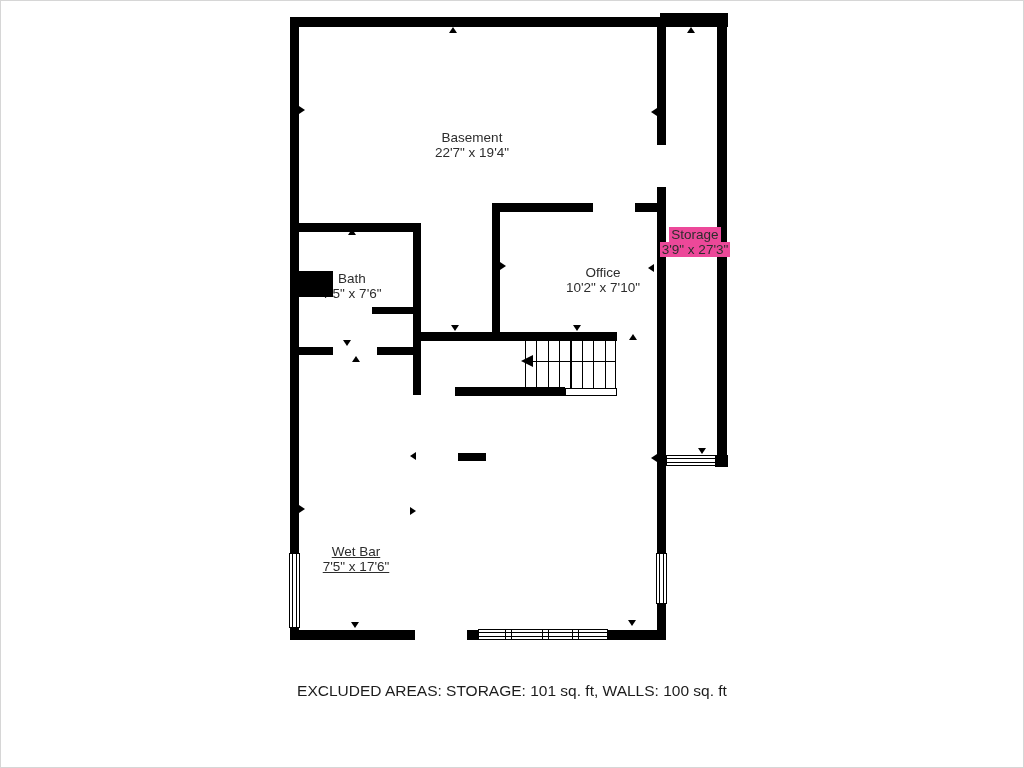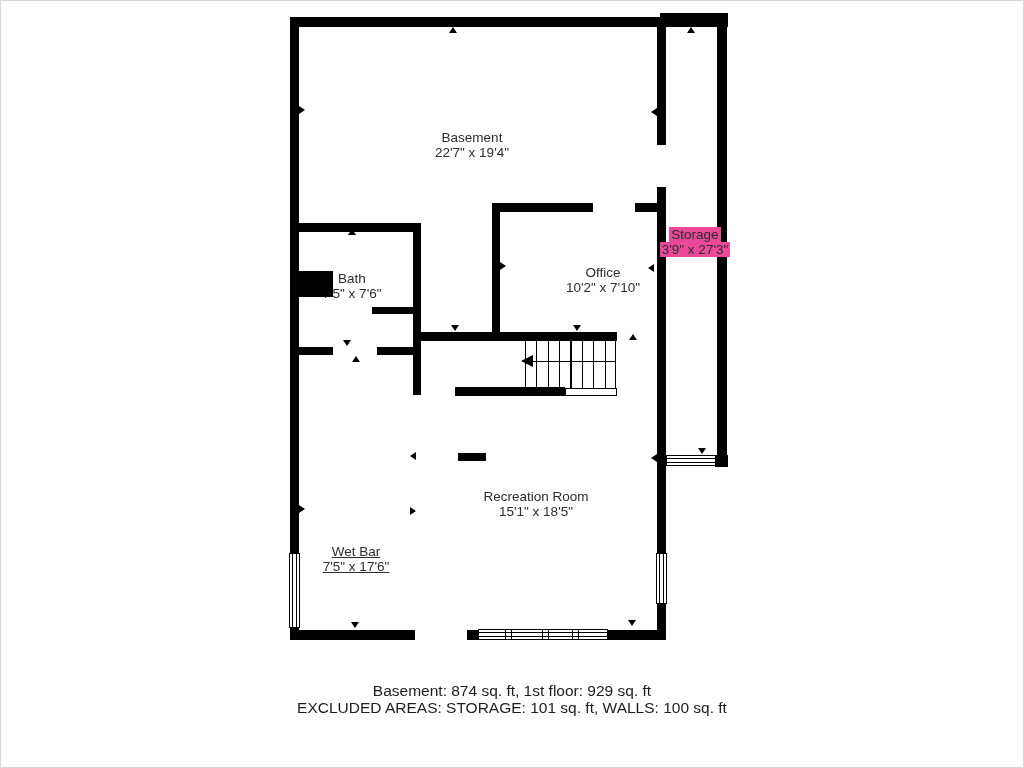--- a/index.html
+++ b/index.html
@@ -109,27 +109,22 @@
     <span class="ln">3'9" x 27'3"</span>
   </div>
   <div class="room-label" style="left:297px;top:271px;width:110px;">
     <span class="ln">Bath</span>
     <span class="ln">7'5" x 7'6"</span>
   </div>
   <div class="room-label" style="left:528px;top:265px;width:150px;">
     <span class="ln">Office</span>
     <span class="ln">10'2" x 7'10"</span>
   </div>
-  <div class="room-label" style="left:456px;top:489px;width:160px;">
-    <span class="ln">Recreation Room</span>
-    <span class="ln">15'1" x 18'5"</span>
-  </div>
   <div class="room-label" style="left:296px;top:544px;width:120px;text-decoration:underline;">
     <span class="ln">Wet Bar</span>
     <span class="ln">7'5" x 17'6"</span>
   </div>
 
   <div id="summary">
-    <div class="line">Basement: 874 sq. ft, 1st floor: 929 sq. ft</div>
     <div class="line">EXCLUDED AREAS: STORAGE: 101 sq. ft, WALLS: 100 sq. ft</div>
   </div>
 
 </div>
 
 </body></html>

